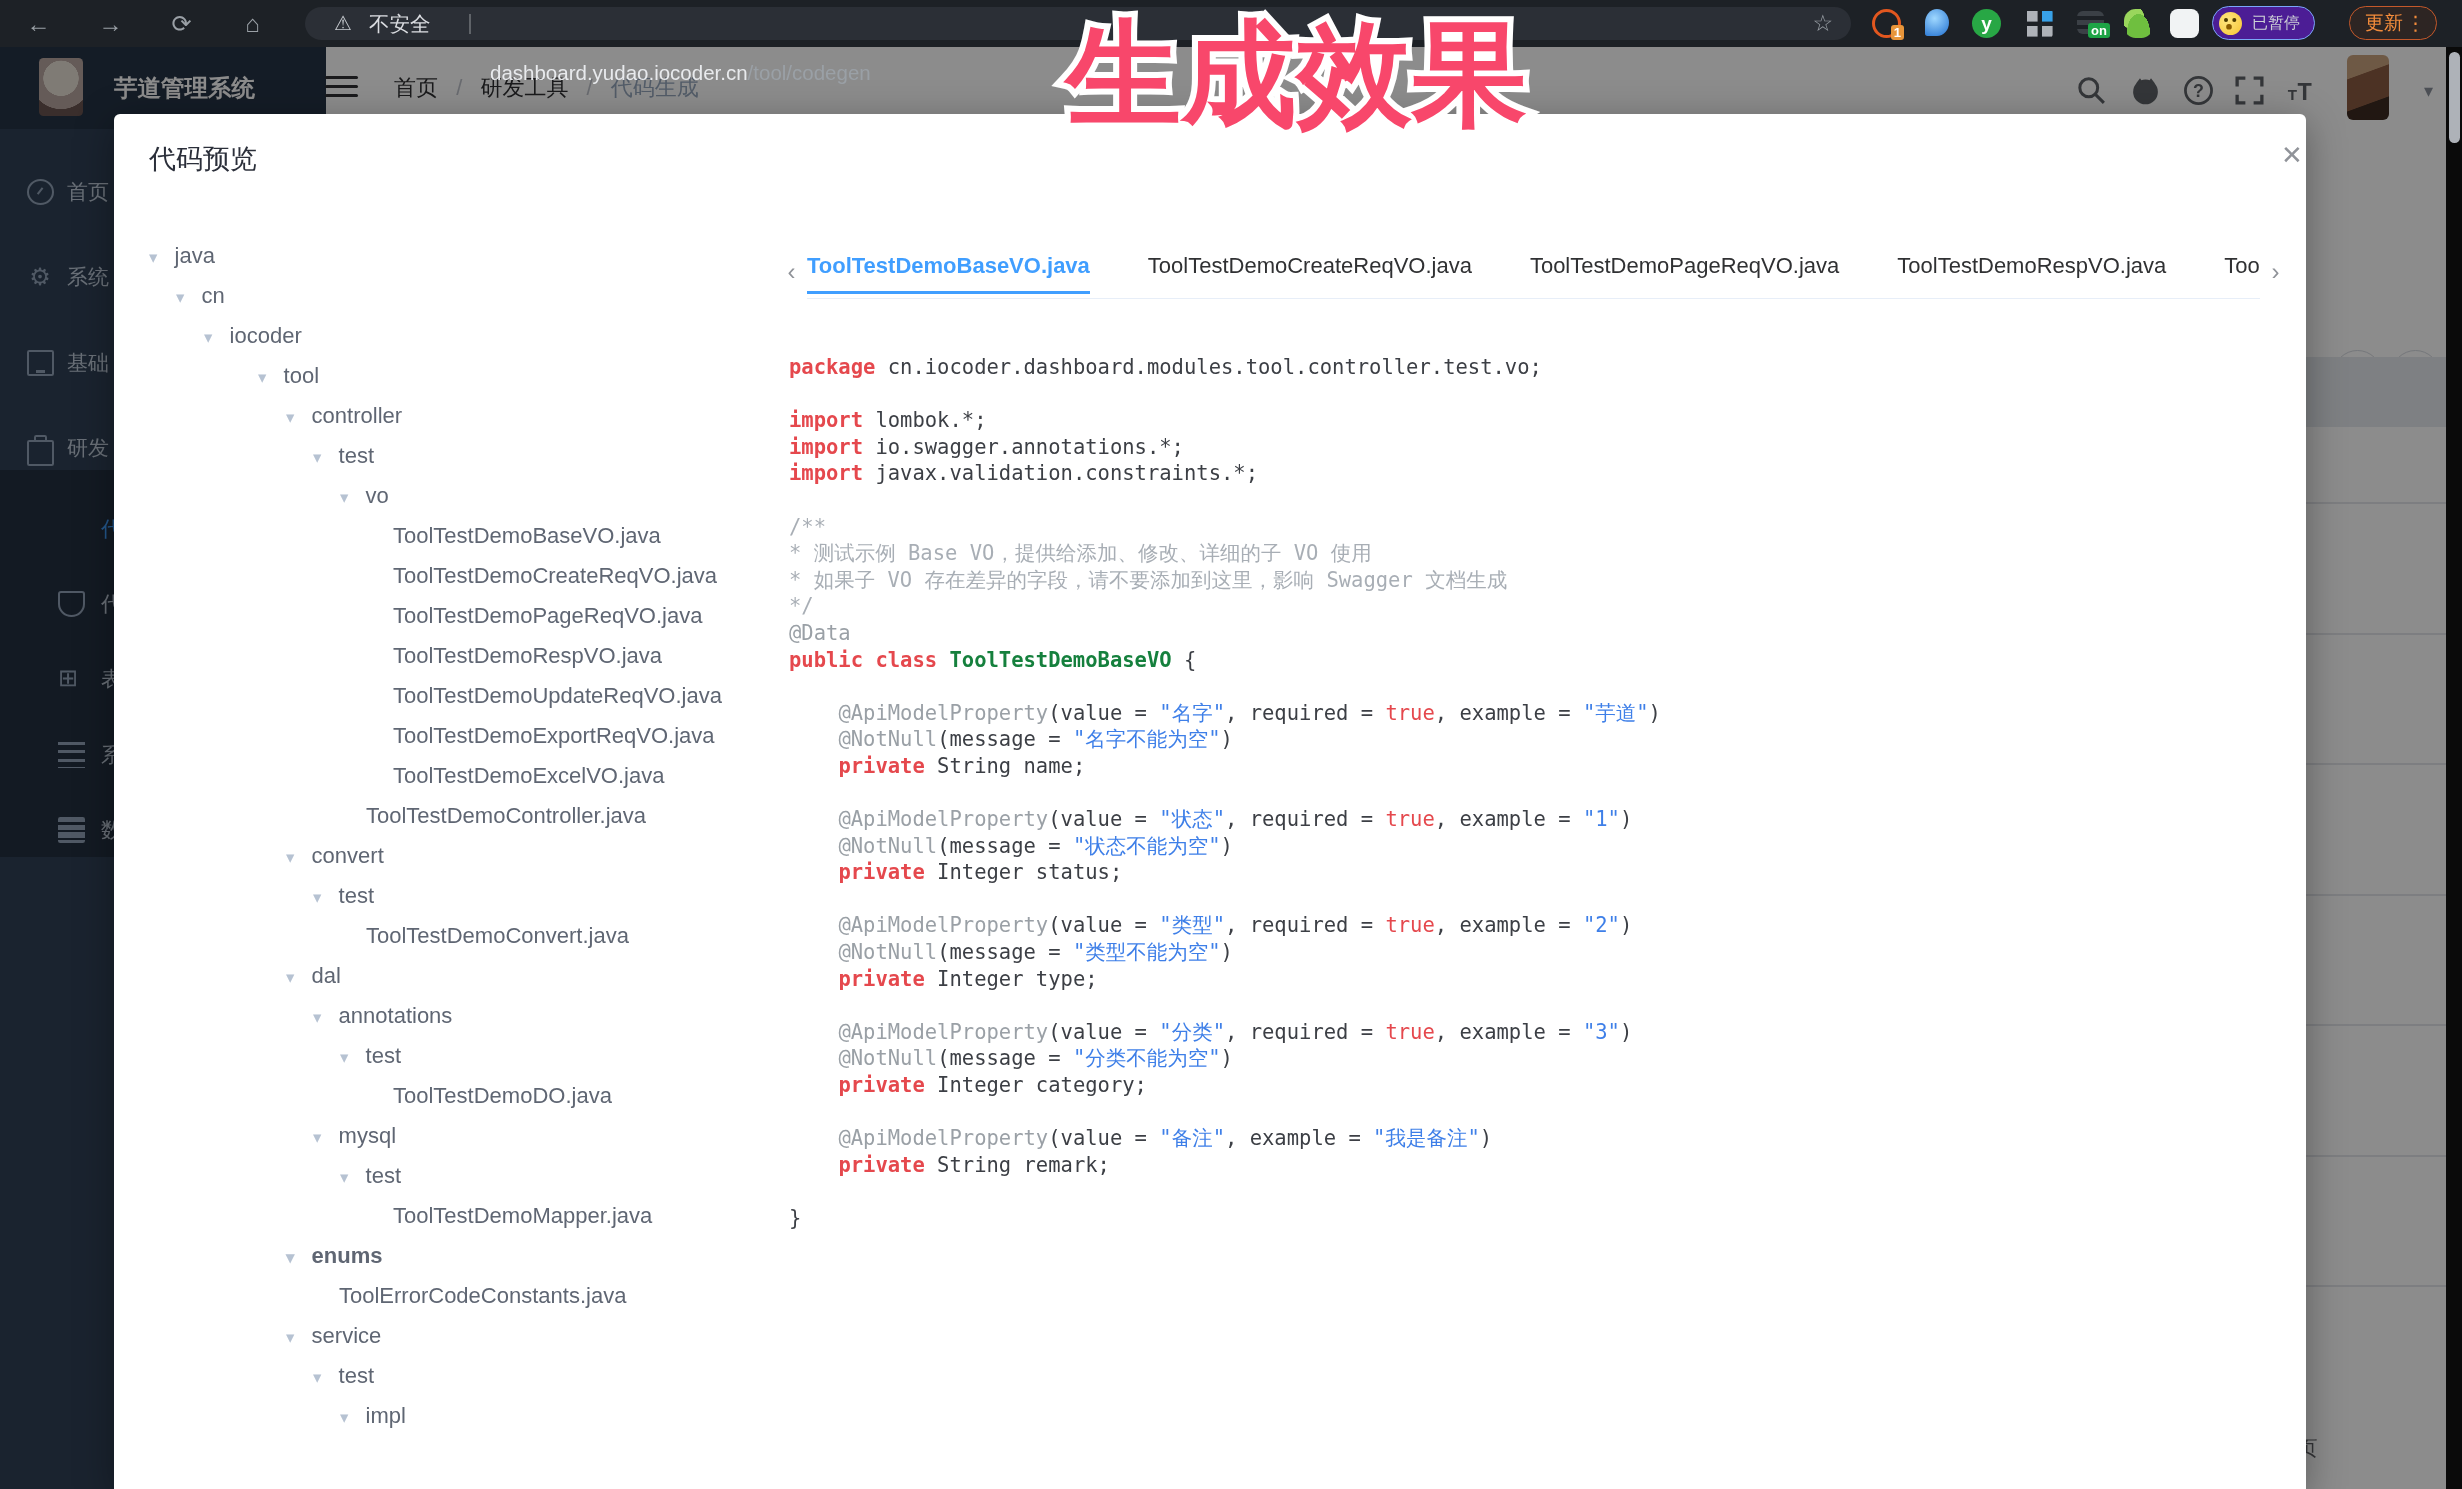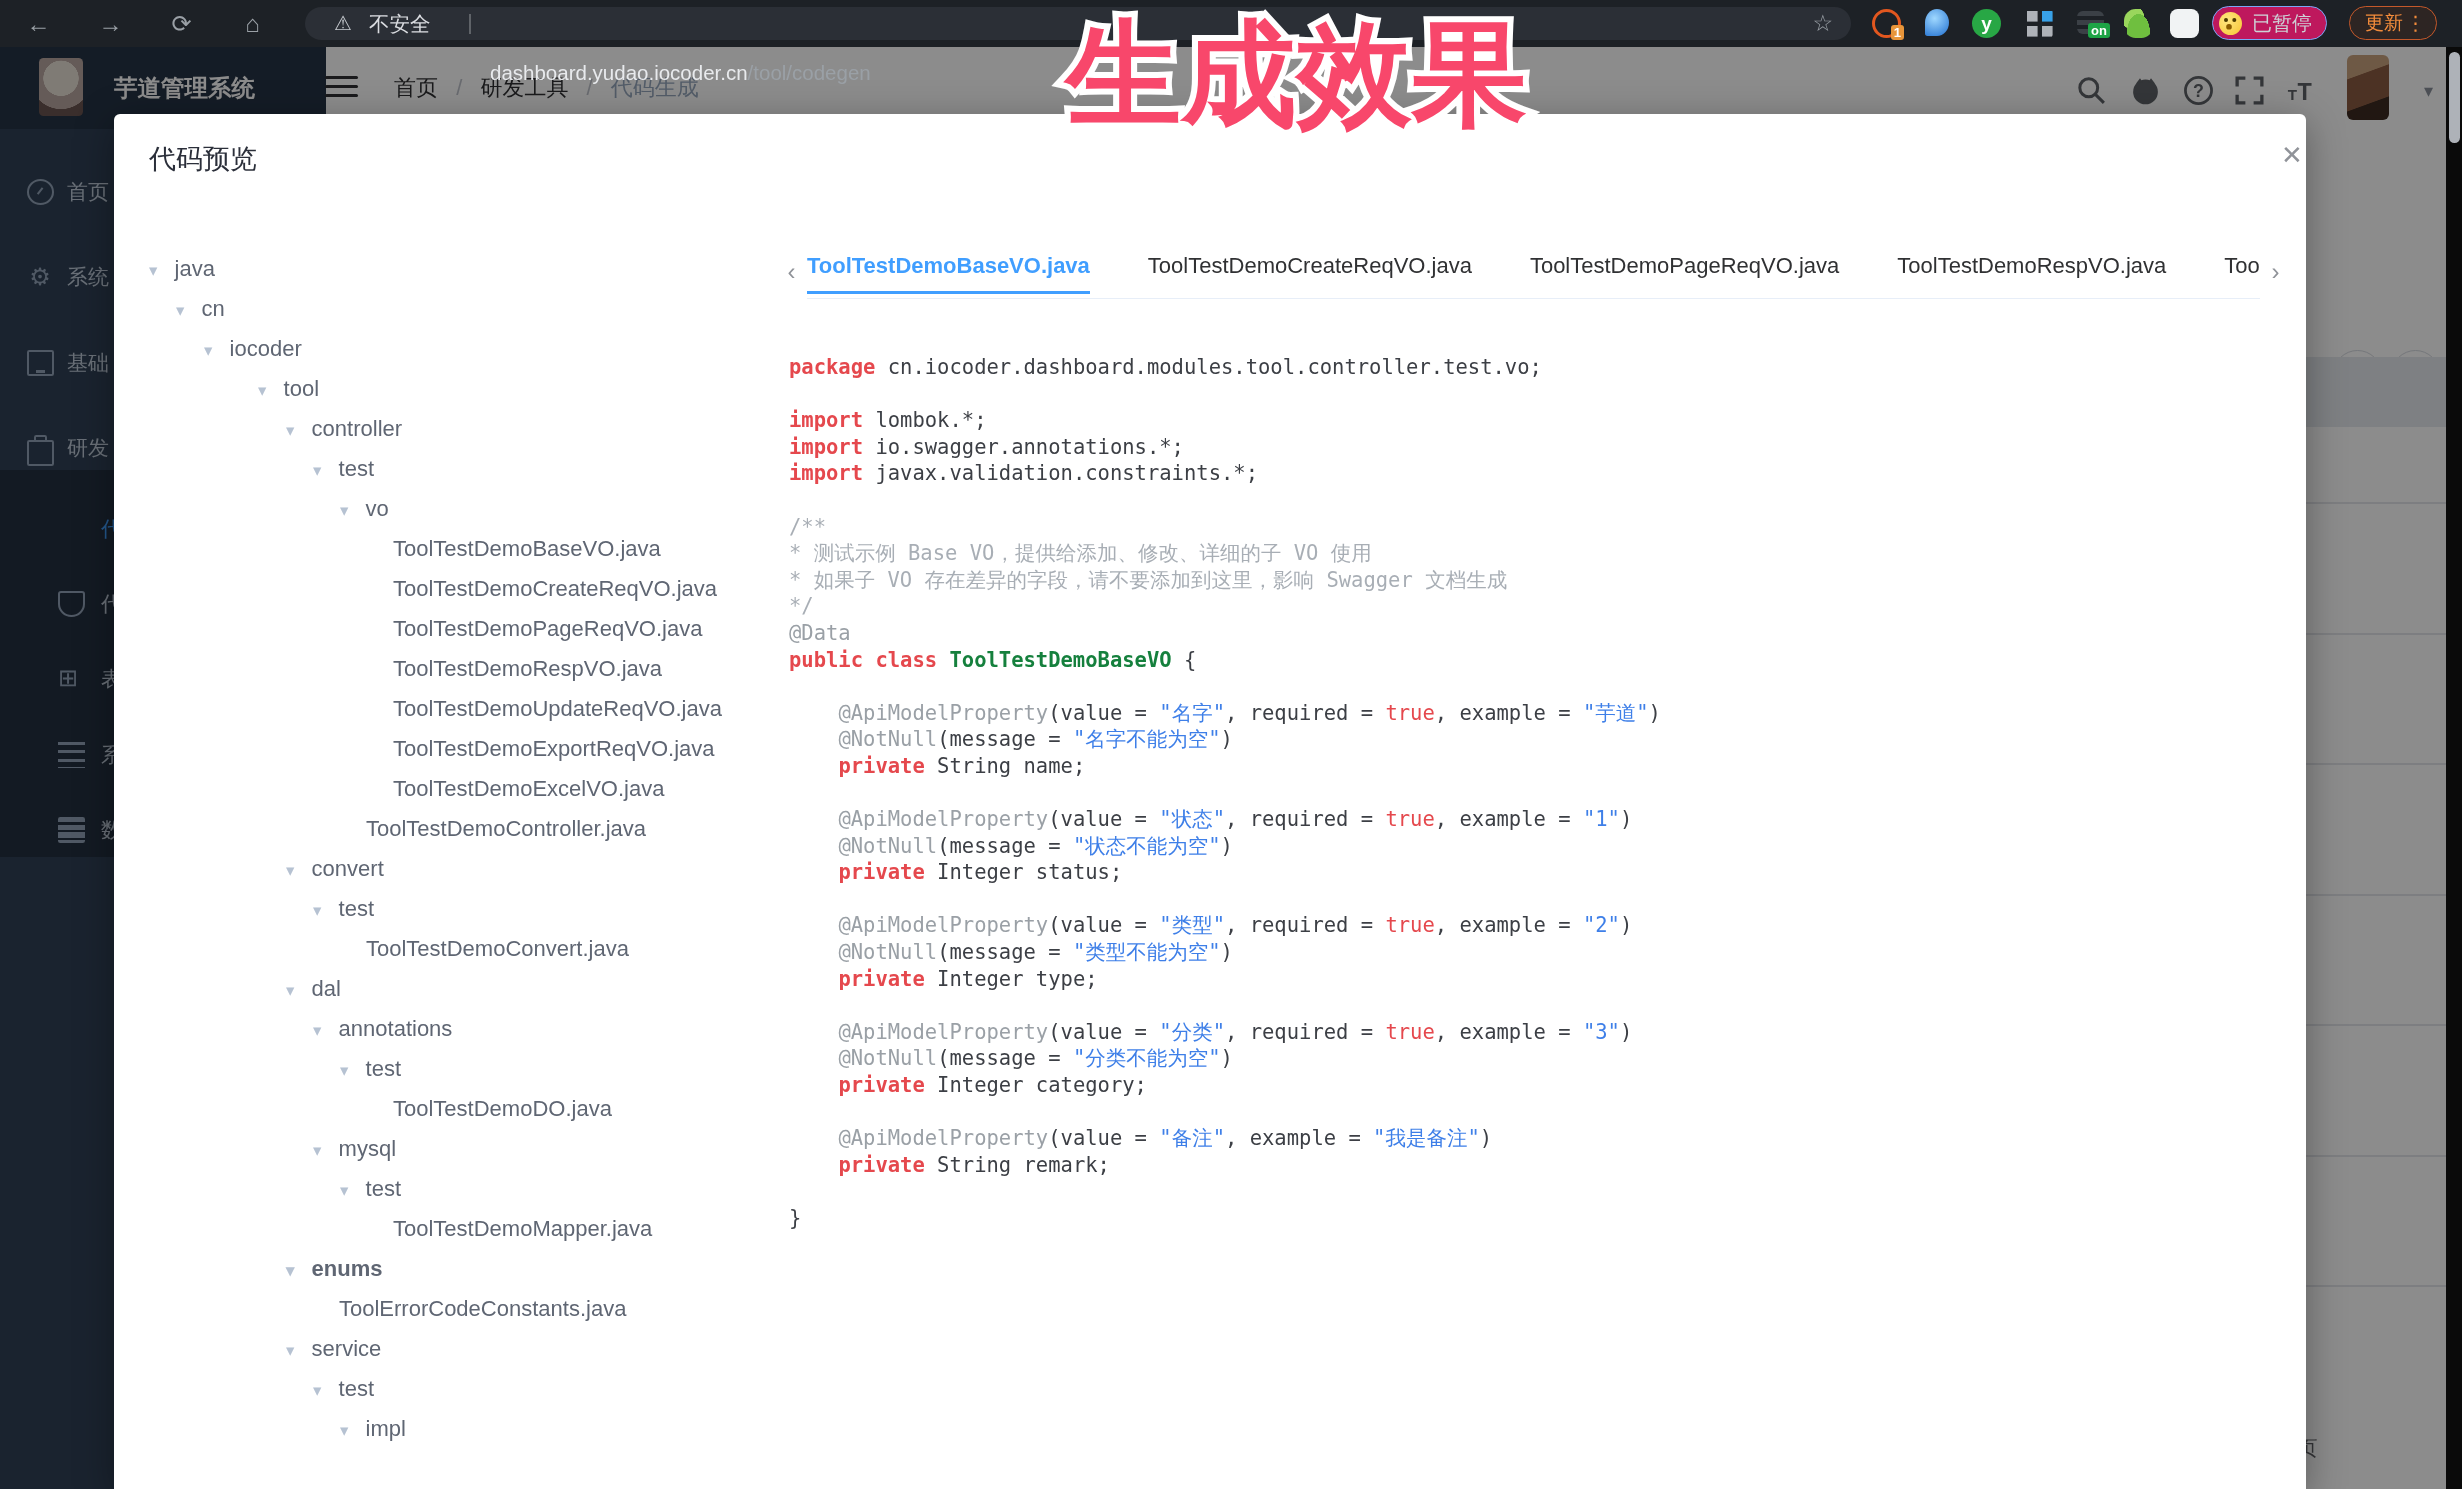--- a/index.html
+++ b/index.html
@@ -15,21 +15,21 @@
   #omnibox .sec{position:absolute;left:64px;top:0;}
   #omnibox .odiv{position:absolute;left:164px;top:6.8px;width:1.5px;height:20px;background:#5f6368;}
   #omnibox .url{position:absolute;left:185px;top:12px;white-space:nowrap;color:#e8eaed;margin-top:37px;}
   #omnibox .url .path{color:#9aa0a6;}
   #omnibox .star{position:absolute;right:18px;top:0;color:#9aa0a6;font-size:23px;}
   .ext{position:absolute;top:9px;width:29px;height:29px;border-radius:6px;}
   .badge{position:absolute;right:-6px;bottom:-4.6px;background:#e8953a;color:#fff;font-size:13px;
     line-height:15px;padding:0 3px;border-radius:3px;font-weight:bold;}
   .badge.green{background:#1ea446;}
   #chip-paused{position:absolute;left:2212px;top:6px;height:32px;border:1.5px solid #7aa7f8;
-    border-radius:16.7px;background:#be185d;color:#cdd1d6;font-size:20px;line-height:32px;
+    border-radius:16.7px;background:#4c1d95;color:#cdd1d6;font-size:16px;line-height:32px;
     padding:0 13.7px 0 39px;}
   #chip-paused .face{position:absolute;left:6px;top:4.6px;width:23px;height:23px;border-radius:50%;
     background:radial-gradient(circle at 35% 35%,#ffe680,#f7c531);}
   #chip-paused .face:after{content:"";position:absolute;left:5.3px;top:6.8px;width:3.8px;height:3.8px;
     border-radius:50%;background:#4d3b00;box-shadow:8.3px 0 0 #4d3b00,3px 6.8px 0 0.8px #8a5c00;}
   #chip-update{position:absolute;left:2349px;top:6px;height:32px;border:1.5px solid #c4582a;
     border-radius:16.7px;background:#2d2523;color:#f28b3b;font-size:19px;line-height:32px;padding:0 33px 0 15px;}
   #chip-update .dots{position:absolute;right:10.6px;top:0;color:#f28b3b;font-size:20px;}
 
   
@@ -83,21 +83,21 @@
   #overlay{position:absolute;left:0;top:47px;width:2462px;height:1443px;background:rgba(0,0,0,.45);z-index:5;}
   #scrollstrip{position:absolute;left:2446px;top:47px;width:16.7px;height:1443px;background:#0a0a0a;z-index:25;}
   #scrollthumb{position:absolute;left:3px;top:4.6px;width:10.6px;height:91px;background:#aeb2b8;border-radius:5.3px;}
 
   #modal{position:absolute;left:114px;top:114px;width:2192px;height:1376px;background:#fff;
     border-radius:6px 6px 0 0;box-shadow:0 9px 38px rgba(0,0,0,.35);z-index:10;}
   #m-title{position:absolute;left:35px;top:27px;font-size:27px;color:#2b2f3a;}
   #m-close{position:absolute;left:2163px;top:26px;font-size:26px;color:#909399;width:30px;height:30px;text-align:center;}
 
   
-  #tree{position:absolute;left:35px;top:135px;width:614px;height:1241px;overflow:hidden;}
+  #tree{position:absolute;left:35px;top:122px;width:614px;height:1241px;overflow:hidden;}
   .tree-row{height:40px;line-height:40px;font-size:22px;color:#5f6673;white-space:nowrap;}
   .tree-row .caret{display:inline-block;width:18px;margin-right:7.6px;color:#b6c2d2;font-size:16.7px;}
 
   
   #tabbar{position:absolute;left:666px;top:138px;width:1507px;height:47px;}
   #tabbar .edge{position:absolute;top:6px;font-size:24px;color:#909399;width:23px;text-align:center;}
   #tabbar .edge.r{right:0;}
   #tabs{position:absolute;left:27px;right:27px;top:0;height:47px;overflow:hidden;white-space:nowrap;}
   #tabs:after{content:"";position:absolute;left:0;right:0;bottom:0;height:1.5px;background:#e7eef8;}
   .tab{display:inline-block;font-size:22px;color:#303133;margin-right:58px;padding-bottom:12px;

